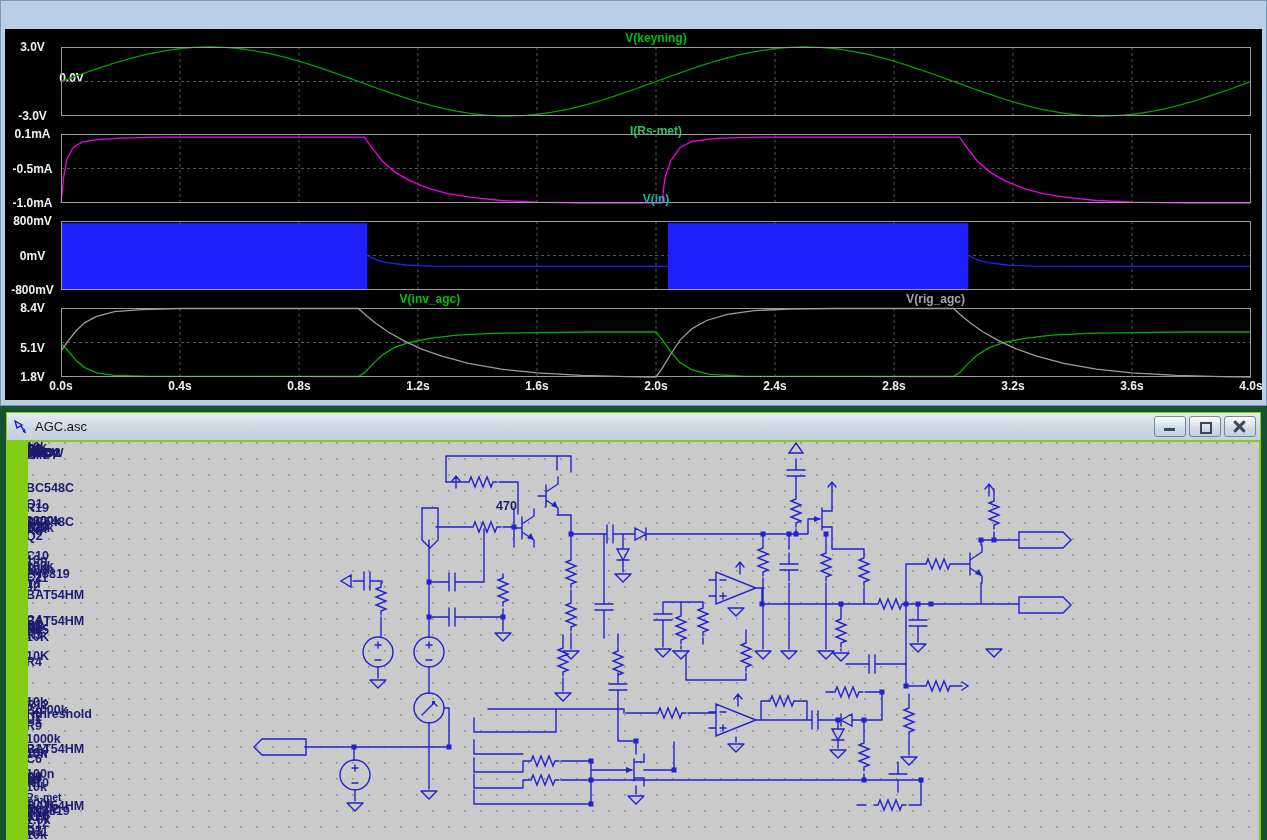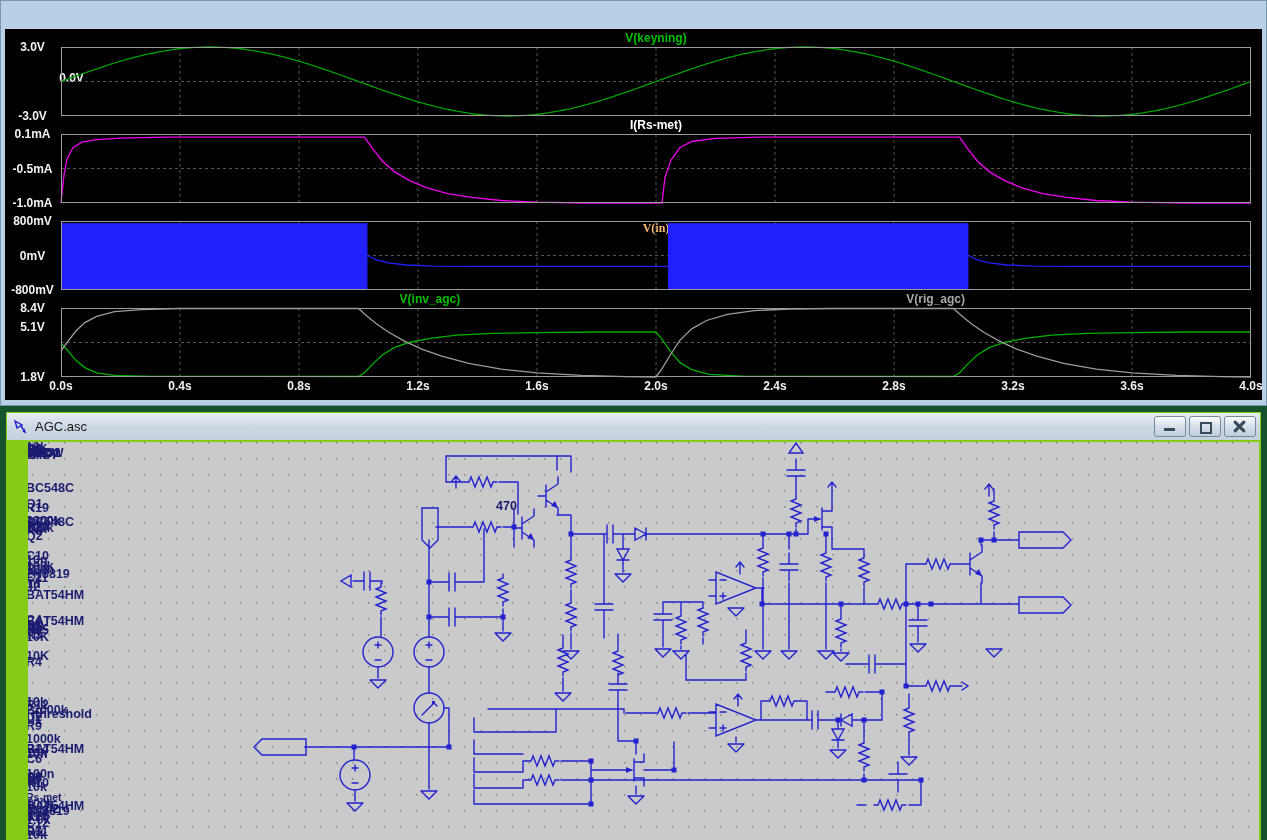--- a/index.html
+++ b/index.html
@@ -46,39 +46,39 @@
         <line x1="476" y1="0" x2="476" y2="69" stroke="#555" stroke-dasharray="3 3"></line>
         <line x1="595" y1="0" x2="595" y2="69" stroke="#555" stroke-dasharray="3 3"></line>
         <line x1="714" y1="0" x2="714" y2="69" stroke="#555" stroke-dasharray="3 3"></line>
         <line x1="833" y1="0" x2="833" y2="69" stroke="#555" stroke-dasharray="3 3"></line>
         <line x1="952" y1="0" x2="952" y2="69" stroke="#555" stroke-dasharray="3 3"></line>
         <line x1="1071" y1="0" x2="1071" y2="69" stroke="#555" stroke-dasharray="3 3"></line>
         <line x1="0" y1="34.5" x2="1190" y2="34.5" stroke="#555" stroke-dasharray="3 3"></line>
         <polyline points="0.0,34.5 3.0,33.4 6.0,32.3 8.9,31.3 11.9,30.2 14.9,29.1 17.8,28.0 20.8,27.0 23.8,25.9 26.8,24.9 29.8,23.8 32.7,22.8 35.7,21.8 38.7,20.8 41.7,19.8 44.6,18.8 47.6,17.9 50.6,16.9 53.5,16.0 56.5,15.1 59.5,14.2 62.5,13.4 65.5,12.5 68.4,11.7 71.4,10.9 74.4,10.1 77.4,9.4 80.3,8.6 83.3,7.9 86.3,7.2 89.3,6.6 92.2,6.0 95.2,5.4 98.2,4.8 101.2,4.3 104.1,3.8 107.1,3.3 110.1,2.8 113.0,2.4 116.0,2.0 119.0,1.7 122.0,1.4 124.9,1.1 127.9,0.8 130.9,0.6 133.9,0.4 136.8,0.3 139.8,0.2 142.8,0.1 145.8,0.0 148.8,0.0 151.7,0.0 154.7,0.1 157.7,0.2 160.7,0.3 163.6,0.4 166.6,0.6 169.6,0.8 172.5,1.1 175.5,1.4 178.5,1.7 181.5,2.0 184.4,2.4 187.4,2.8 190.4,3.3 193.4,3.8 196.4,4.3 199.3,4.8 202.3,5.4 205.3,6.0 208.3,6.6 211.2,7.2 214.2,7.9 217.2,8.6 220.2,9.4 223.1,10.1 226.1,10.9 229.1,11.7 232.1,12.5 235.0,13.4 238.0,14.2 241.0,15.1 243.9,16.0 246.9,16.9 249.9,17.9 252.9,18.8 255.8,19.8 258.8,20.8 261.8,21.8 264.8,22.8 267.8,23.8 270.7,24.9 273.7,25.9 276.7,27.0 279.6,28.0 282.6,29.1 285.6,30.2 288.6,31.3 291.6,32.3 294.5,33.4 297.5,34.5 300.5,35.6 303.4,36.7 306.4,37.7 309.4,38.8 312.4,39.9 315.4,41.0 318.3,42.0 321.3,43.1 324.3,44.1 327.3,45.2 330.2,46.2 333.2,47.2 336.2,48.2 339.1,49.2 342.1,50.2 345.1,51.1 348.1,52.1 351.0,53.0 354.0,53.9 357.0,54.8 360.0,55.6 362.9,56.5 365.9,57.3 368.9,58.1 371.9,58.9 374.9,59.6 377.8,60.4 380.8,61.1 383.8,61.8 386.8,62.4 389.7,63.0 392.7,63.6 395.7,64.2 398.7,64.7 401.6,65.2 404.6,65.7 407.6,66.2 410.5,66.6 413.5,67.0 416.5,67.3 419.5,67.6 422.4,67.9 425.4,68.2 428.4,68.4 431.4,68.6 434.3,68.7 437.3,68.8 440.3,68.9 443.3,69.0 446.3,69.0 449.2,69.0 452.2,68.9 455.2,68.8 458.2,68.7 461.1,68.6 464.1,68.4 467.1,68.2 470.1,67.9 473.0,67.6 476.0,67.3 479.0,67.0 482.0,66.6 484.9,66.2 487.9,65.7 490.9,65.2 493.8,64.7 496.8,64.2 499.8,63.6 502.8,63.0 505.8,62.4 508.7,61.8 511.7,61.1 514.7,60.4 517.6,59.6 520.6,58.9 523.6,58.1 526.6,57.3 529.5,56.5 532.5,55.6 535.5,54.8 538.5,53.9 541.5,53.0 544.4,52.1 547.4,51.1 550.4,50.2 553.4,49.2 556.3,48.2 559.3,47.2 562.3,46.2 565.3,45.2 568.2,44.1 571.2,43.1 574.2,42.0 577.1,41.0 580.1,39.9 583.1,38.8 586.1,37.7 589.0,36.7 592.0,35.6 595.0,34.5 598.0,33.4 601.0,32.3 603.9,31.3 606.9,30.2 609.9,29.1 612.9,28.0 615.8,27.0 618.8,25.9 621.8,24.9 624.8,23.8 627.7,22.8 630.7,21.8 633.7,20.8 636.7,19.8 639.6,18.8 642.6,17.9 645.6,16.9 648.6,16.0 651.5,15.1 654.5,14.2 657.5,13.4 660.5,12.5 663.4,11.7 666.4,10.9 669.4,10.1 672.3,9.4 675.3,8.6 678.3,7.9 681.3,7.2 684.3,6.6 687.2,6.0 690.2,5.4 693.2,4.8 696.1,4.3 699.1,3.8 702.1,3.3 705.1,2.8 708.0,2.4 711.0,2.0 714.0,1.7 717.0,1.4 719.9,1.1 722.9,0.8 725.9,0.6 728.9,0.4 731.9,0.3 734.8,0.2 737.8,0.1 740.8,0.0 743.8,0.0 746.7,0.0 749.7,0.1 752.7,0.2 755.6,0.3 758.6,0.4 761.6,0.6 764.6,0.8 767.6,1.1 770.5,1.4 773.5,1.7 776.5,2.0 779.5,2.4 782.4,2.8 785.4,3.3 788.4,3.8 791.4,4.3 794.3,4.8 797.3,5.4 800.3,6.0 803.3,6.6 806.2,7.2 809.2,7.9 812.2,8.6 815.2,9.4 818.1,10.1 821.1,10.9 824.1,11.7 827.0,12.5 830.0,13.4 833.0,14.2 836.0,15.1 838.9,16.0 841.9,16.9 844.9,17.9 847.9,18.8 850.8,19.8 853.8,20.8 856.8,21.8 859.8,22.8 862.8,23.8 865.7,24.9 868.7,25.9 871.7,27.0 874.6,28.0 877.6,29.1 880.6,30.2 883.6,31.3 886.5,32.3 889.5,33.4 892.5,34.5 895.5,35.6 898.5,36.7 901.4,37.7 904.4,38.8 907.4,39.9 910.4,41.0 913.3,42.0 916.3,43.1 919.3,44.1 922.3,45.2 925.2,46.2 928.2,47.2 931.2,48.2 934.2,49.2 937.1,50.2 940.1,51.1 943.1,52.1 946.1,53.0 949.0,53.9 952.0,54.8 955.0,55.6 958.0,56.5 960.9,57.3 963.9,58.1 966.9,58.9 969.8,59.6 972.8,60.4 975.8,61.1 978.8,61.8 981.8,62.4 984.7,63.0 987.7,63.6 990.7,64.2 993.6,64.7 996.6,65.2 999.6,65.7 1002.6,66.2 1005.5,66.6 1008.5,67.0 1011.5,67.3 1014.5,67.6 1017.4,67.9 1020.4,68.2 1023.4,68.4 1026.4,68.6 1029.3,68.7 1032.3,68.8 1035.3,68.9 1038.3,69.0 1041.3,69.0 1044.2,69.0 1047.2,68.9 1050.2,68.8 1053.2,68.7 1056.1,68.6 1059.1,68.4 1062.1,68.2 1065.0,67.9 1068.0,67.6 1071.0,67.3 1074.0,67.0 1077.0,66.6 1079.9,66.2 1082.9,65.7 1085.9,65.2 1088.9,64.7 1091.8,64.2 1094.8,63.6 1097.8,63.0 1100.8,62.4 1103.7,61.8 1106.7,61.1 1109.7,60.4 1112.7,59.6 1115.6,58.9 1118.6,58.1 1121.6,57.3 1124.5,56.5 1127.5,55.6 1130.5,54.8 1133.5,53.9 1136.5,53.0 1139.4,52.1 1142.4,51.1 1145.4,50.2 1148.3,49.2 1151.3,48.2 1154.3,47.2 1157.3,46.2 1160.3,45.2 1163.2,44.1 1166.2,43.1 1169.2,42.0 1172.2,41.0 1175.1,39.9 1178.1,38.8 1181.1,37.7 1184.0,36.7 1187.0,35.6 1190.0,34.5" fill="none" stroke="#00a000" stroke-width="1.3"></polyline>
         <rect x="0.5" y="0.5" width="1189" height="68" fill="none" stroke="#9c9c9c"></rect>
       </svg>
-      <div class="ptitle" style="color: #ffffff; left: 651px; top: 89px;">I(Rs-met)</div>
+      <div class="ptitle" style="color: #22c55e; left: 651px; top: 95px;">I(Rs-met)</div>
       <div class="ylab" style="top: 105px;">0.1mA</div>
       <div class="ylab" style="top: 139.5px;">-0.5mA</div>
       <div class="ylab" style="top: 174px;">-1.0mA</div>
       <svg width="1190" height="69" style="position: absolute; left: 56px; top: 105px; overflow: visible;">
         <line x1="119" y1="0" x2="119" y2="69" stroke="#555" stroke-dasharray="3 3"></line>
         <line x1="238" y1="0" x2="238" y2="69" stroke="#555" stroke-dasharray="3 3"></line>
         <line x1="357" y1="0" x2="357" y2="69" stroke="#555" stroke-dasharray="3 3"></line>
         <line x1="476" y1="0" x2="476" y2="69" stroke="#555" stroke-dasharray="3 3"></line>
         <line x1="595" y1="0" x2="595" y2="69" stroke="#555" stroke-dasharray="3 3"></line>
         <line x1="714" y1="0" x2="714" y2="69" stroke="#555" stroke-dasharray="3 3"></line>
         <line x1="833" y1="0" x2="833" y2="69" stroke="#555" stroke-dasharray="3 3"></line>
         <line x1="952" y1="0" x2="952" y2="69" stroke="#555" stroke-dasharray="3 3"></line>
         <line x1="1071" y1="0" x2="1071" y2="69" stroke="#555" stroke-dasharray="3 3"></line>
         <line x1="0" y1="34.5" x2="1190" y2="34.5" stroke="#555" stroke-dasharray="3 3"></line>
         <polyline points="0.0,69.0 3.0,40.8 6.0,25.1 11.9,13.8 20.8,8.2 35.7,5.6 59.5,4.1 104.1,3.1 297.5,3.1 303.4,3.1 312.4,15.7 321.3,27.0 333.2,37.6 348.1,46.4 365.9,53.9 386.8,59.6 410.5,63.4 440.3,66.5 476.0,68.1 520.6,69.0 601.0,69.0 603.9,43.9 609.9,26.3 618.8,13.8 630.7,7.5 654.5,4.4 699.1,3.1 898.5,3.1 907.4,15.7 916.3,27.0 928.2,37.6 943.1,46.4 960.9,53.9 981.8,59.6 1005.5,63.4 1035.3,66.5 1071.0,68.1 1124.5,69.0 1190.0,69.0" fill="none" stroke="#ee00ee" stroke-width="1.3"></polyline>
         <rect x="0.5" y="0.5" width="1189" height="68" fill="none" stroke="#9c9c9c"></rect>
       </svg>
-      <div class="ptitle" style="color: #fdba74; left: 651px; top: 192px; font-family: Liberation Serif, serif;">V(in)</div>
+      <div class="ptitle" style="color: #14b8a6; left: 651px; top: 163px;">V(in)</div>
       <div class="ylab" style="top: 192px;">800mV</div>
       <div class="ylab" style="top: 226.5px;">0mV</div>
       <div class="ylab" style="top: 261px;">-800mV</div>
       <svg width="1190" height="69" style="position: absolute; left: 56px; top: 192px; overflow: visible;">
         <line x1="119" y1="0" x2="119" y2="69" stroke="#555" stroke-dasharray="3 3"></line>
         <line x1="238" y1="0" x2="238" y2="69" stroke="#555" stroke-dasharray="3 3"></line>
         <line x1="357" y1="0" x2="357" y2="69" stroke="#555" stroke-dasharray="3 3"></line>
         <line x1="476" y1="0" x2="476" y2="69" stroke="#555" stroke-dasharray="3 3"></line>
         <line x1="595" y1="0" x2="595" y2="69" stroke="#555" stroke-dasharray="3 3"></line>
         <line x1="714" y1="0" x2="714" y2="69" stroke="#555" stroke-dasharray="3 3"></line>
@@ -88,21 +88,21 @@
         <line x1="0" y1="34.5" x2="1190" y2="34.5" stroke="#555" stroke-dasharray="3 3"></line>
         <rect x="0" y="2.1562500000000018" width="306.425" height="66.84375" fill="#2020ff"></rect>
         <rect x="606.9" y="2.1562500000000018" width="300.475" height="66.84375" fill="#2020ff"></rect>
         <polyline points="306.4,34.5 315.4,38.8 327.3,41.8 345.1,44.0 371.9,45.1 416.5,45.3 606.9,45.3" fill="none" stroke="#2020ff" stroke-width="1.3"></polyline>
         <polyline points="907.4,34.5 916.3,38.8 928.2,41.8 946.1,44.0 972.8,45.1 1017.4,45.3 1190.0,45.3" fill="none" stroke="#2020ff" stroke-width="1.3"></polyline>
         <rect x="0.5" y="0.5" width="1189" height="68" fill="none" stroke="#9c9c9c"></rect>
       </svg>
       <div class="ptitle" style="color: rgb(0, 192, 0); left: 424.9px; top: 263px;">V(inv_agc)</div>
       <div class="ptitle" style="color: rgb(168, 168, 168); left: 930.65px; top: 263px;">V(rig_agc)</div>
       <div class="ylab" style="top: 279px;">8.4V</div>
-      <div class="ylab" style="top: 298px;">5.1V</div>
+      <div class="ylab" style="top: 319px;">5.1V</div>
       <div class="ylab" style="top: 348px;">1.8V</div>
       <svg width="1190" height="69" style="position: absolute; left: 56px; top: 279px; overflow: visible;">
         <line x1="119" y1="0" x2="119" y2="69" stroke="#555" stroke-dasharray="3 3"></line>
         <line x1="238" y1="0" x2="238" y2="69" stroke="#555" stroke-dasharray="3 3"></line>
         <line x1="357" y1="0" x2="357" y2="69" stroke="#555" stroke-dasharray="3 3"></line>
         <line x1="476" y1="0" x2="476" y2="69" stroke="#555" stroke-dasharray="3 3"></line>
         <line x1="595" y1="0" x2="595" y2="69" stroke="#555" stroke-dasharray="3 3"></line>
         <line x1="714" y1="0" x2="714" y2="69" stroke="#555" stroke-dasharray="3 3"></line>
         <line x1="833" y1="0" x2="833" y2="69" stroke="#555" stroke-dasharray="3 3"></line>
         <line x1="952" y1="0" x2="952" y2="69" stroke="#555" stroke-dasharray="3 3"></line>

